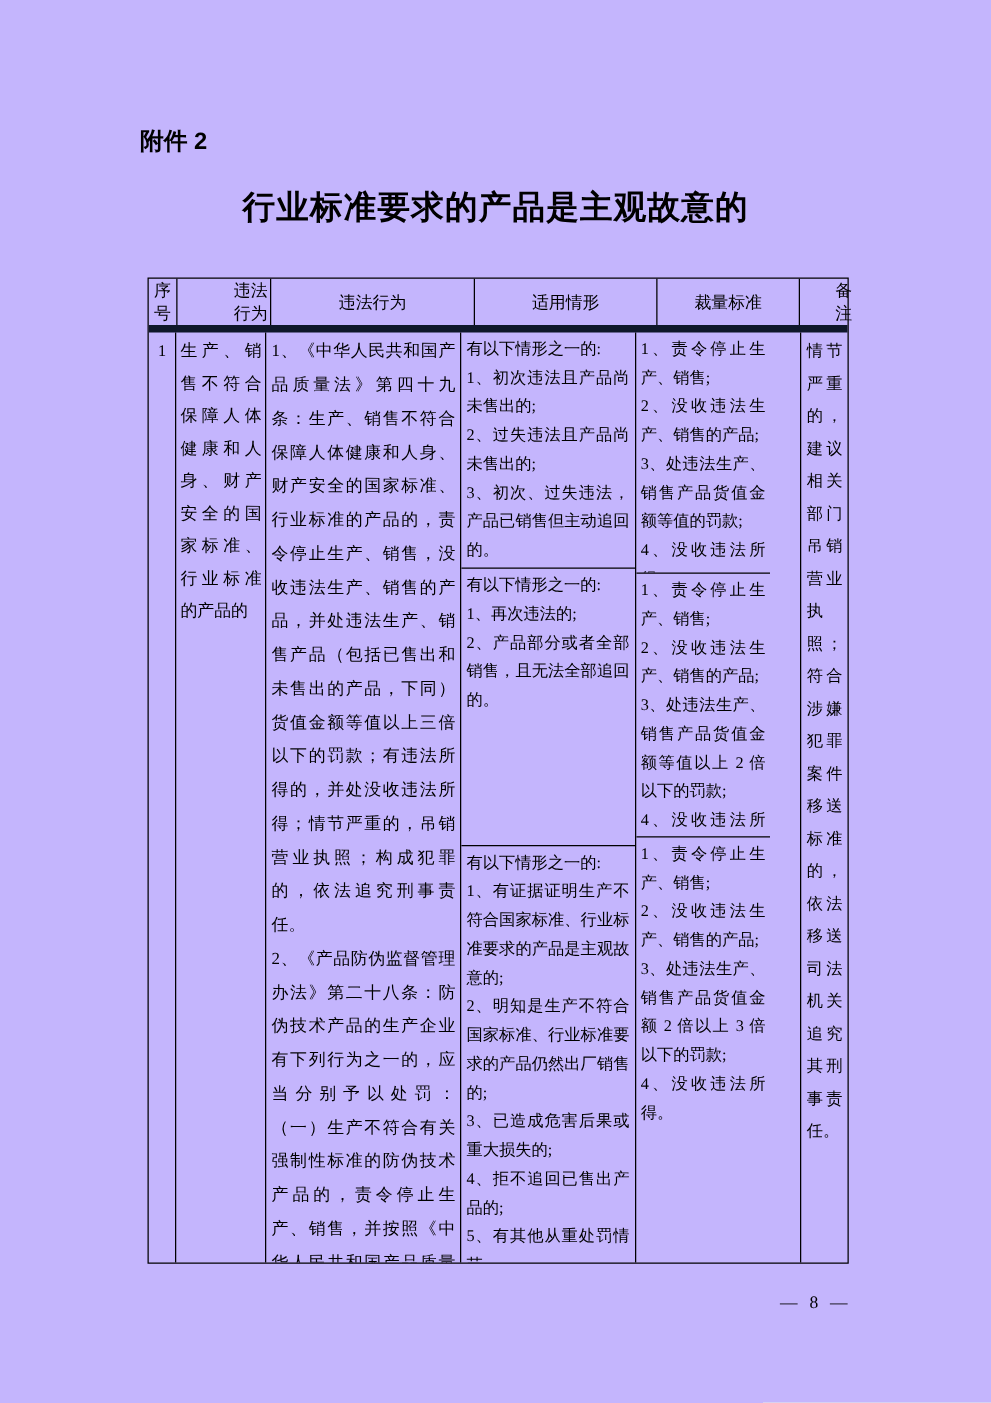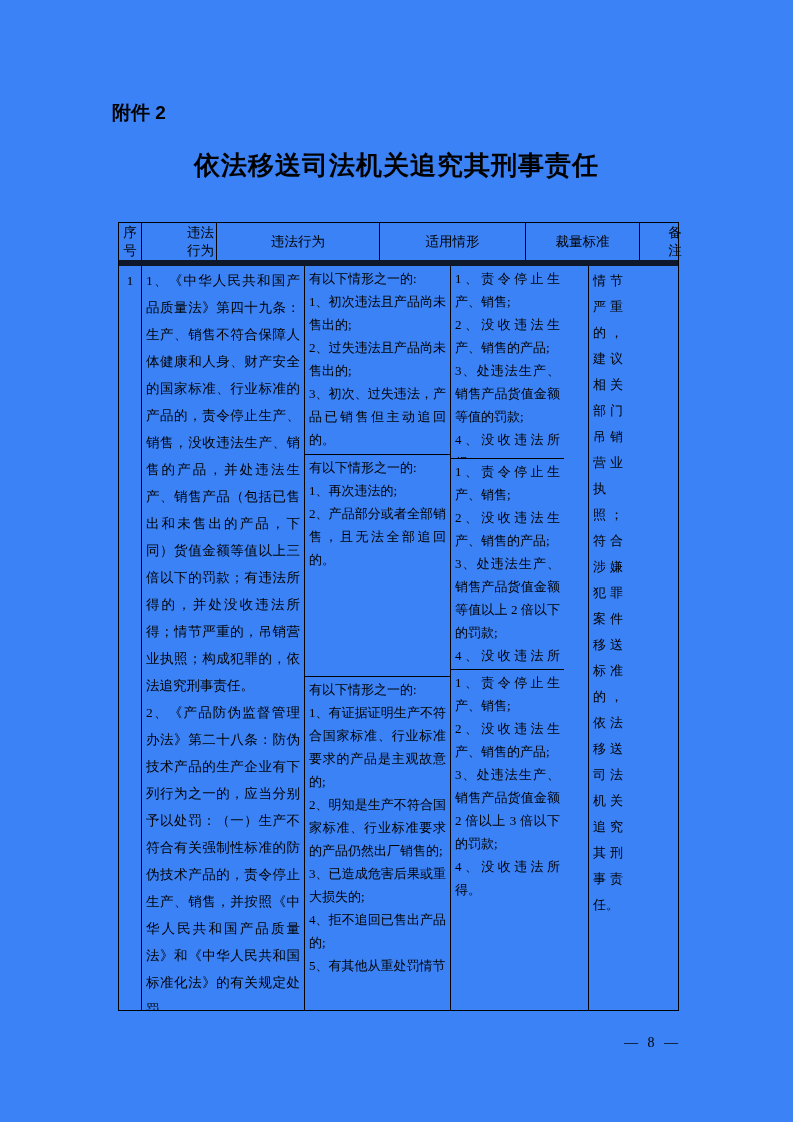--- a/index.html
+++ b/index.html
@@ -2,21 +2,21 @@
 <html><head>
 <meta charset="utf-8">
 <style>
   * { margin: 0; padding: 0; box-sizing: border-box; }
   html, body { background: #e8e8e8; }
   .page {
     position: relative;
     width: 793px;
     height: 1122px;
     margin: 0 auto;
-    background: #3b82f6;
+    background: #c4b5fd;
     color: #000000;
     font-family: "Liberation Serif", "DejaVu Serif", serif;
     overflow: hidden;
   }
   .attachment {
     position: absolute;
     left: 112px;
     top: 100px;
     font-family: "Liberation Sans", "DejaVu Sans", sans-serif;
     font-weight: bold;
@@ -84,37 +84,38 @@
     letter-spacing: 3px;
   }
 </style>
 </head>
 <body>
 
 <div class="page">
 
   <div class="attachment">附件 2</div>
 
-  <div class="title">依法移送司法机关追究其刑事责任</div>
+  <div class="title">行业标准要求的产品是主观故意的</div>
 
   <div class="doc-table">
 
     <div class="thead">
       <div class="th c1">序号</div>
       <div class="th c2">违法行为</div>
       <div class="th c3">违法行为</div>
       <div class="th c4">适用情形</div>
       <div class="th c5">裁量标准</div>
       <div class="th c6">备注</div>
     </div>
 
     <div class="tbody">
 
       <div class="col c1 cell serial">1</div>
 
+      <div class="col c2 cell">生产、销售不符合保障人体健康和人身、财产安全的国家标准、行业标准的产品的</div>
 
       <div class="col c3 cell">1、《中华人民共和国产品质量法》第四十九条：生产、销售不符合保障人体健康和人身、财产安全的国家标准、行业标准的产品的，责令停止生产、销售，没收违法生产、销售的产品，并处违法生产、销售产品（包括已售出和未售出的产品，下同）货值金额等值以上三倍以下的罚款；有违法所得的，并处没收违法所得；情节严重的，吊销营业执照；构成犯罪的，依法追究刑事责任。
 2、《产品防伪监督管理办法》第二十八条：防伪技术产品的生产企业有下列行为之一的，应当分别予以处罚：（一）生产不符合有关强制性标准的防伪技术产品的，责令停止生产、销售，并按照《中华人民共和国产品质量法》和《中华人民共和国标准化法》的有关规定处罚。</div>
 
       <div class="col c4">
         <div class="subcell s1 cell">有以下情形之一的:
 1、初次违法且产品尚未售出的;
 2、过失违法且产品尚未售出的;
 3、初次、过失违法，产品已销售但主动追回的。</div>
         <div class="subcell s2 cell">有以下情形之一的:

